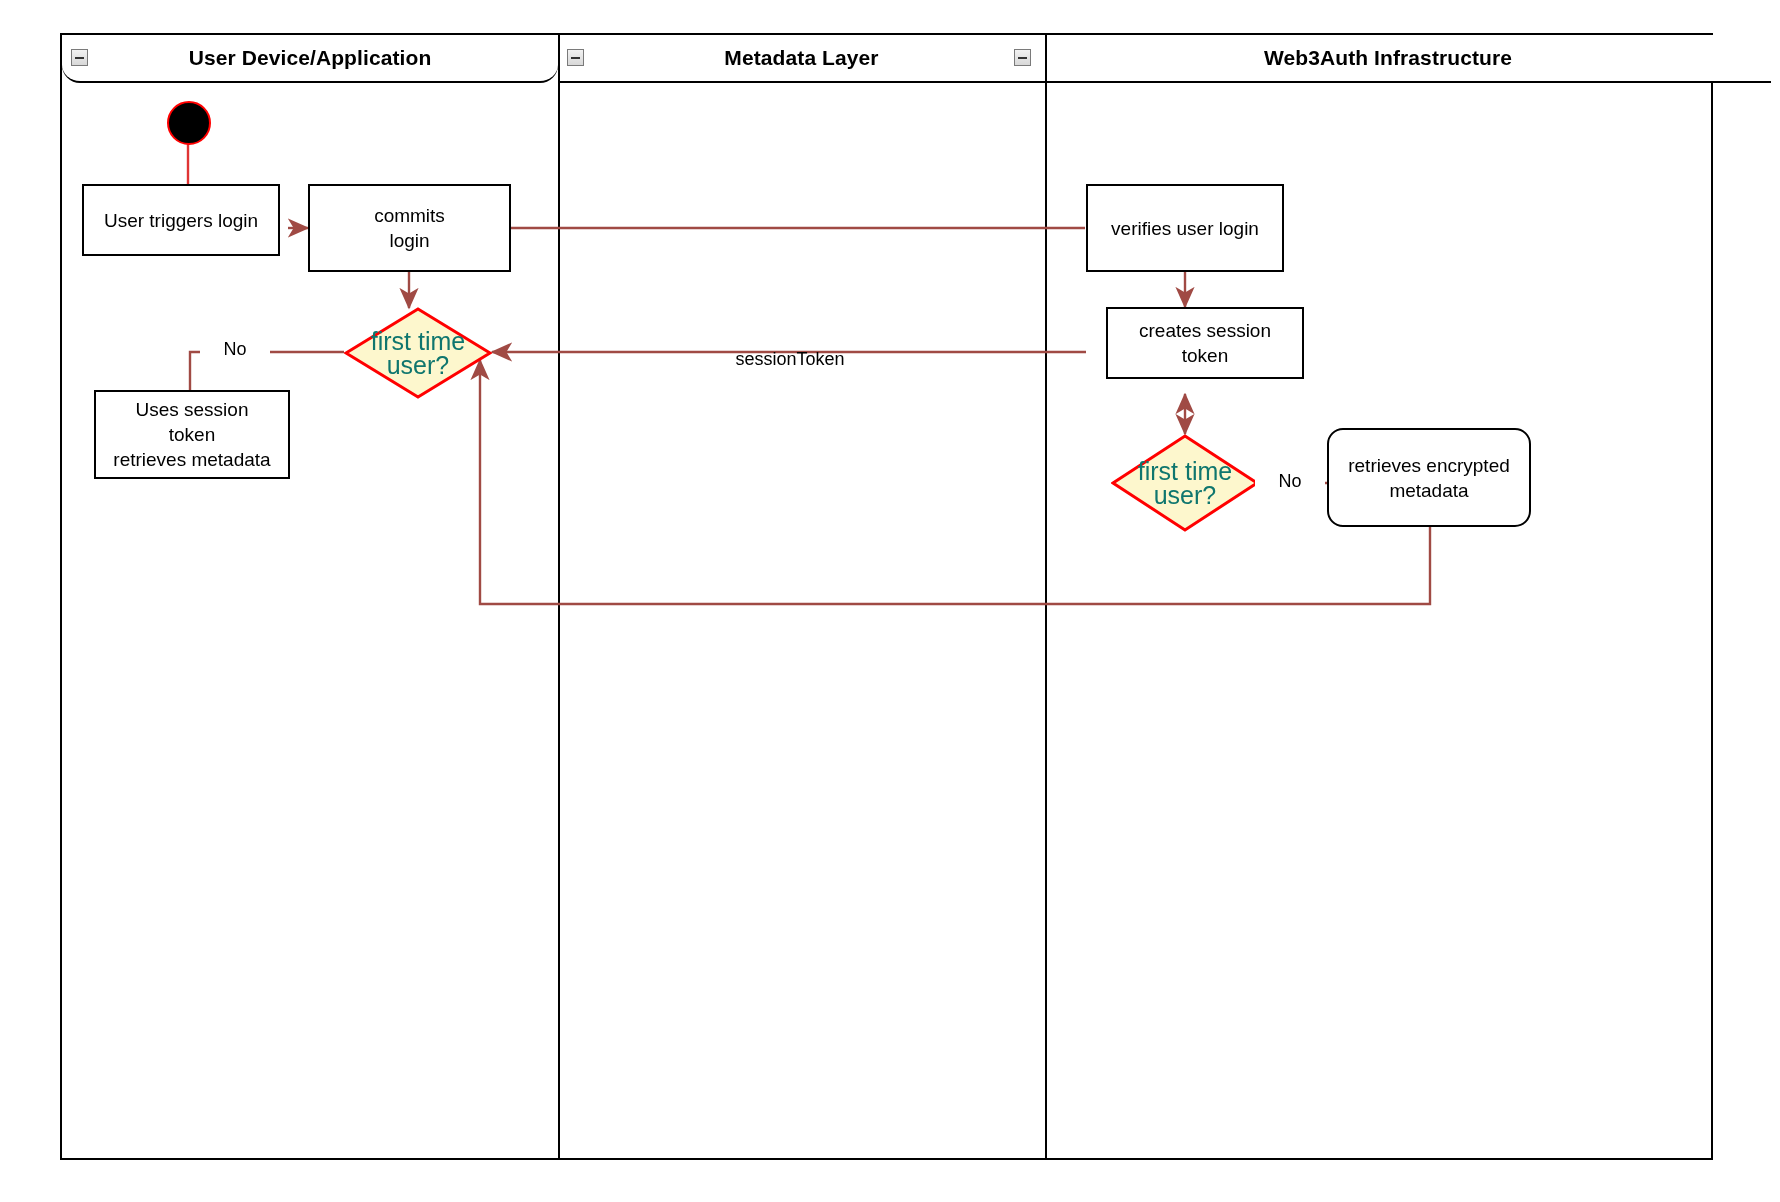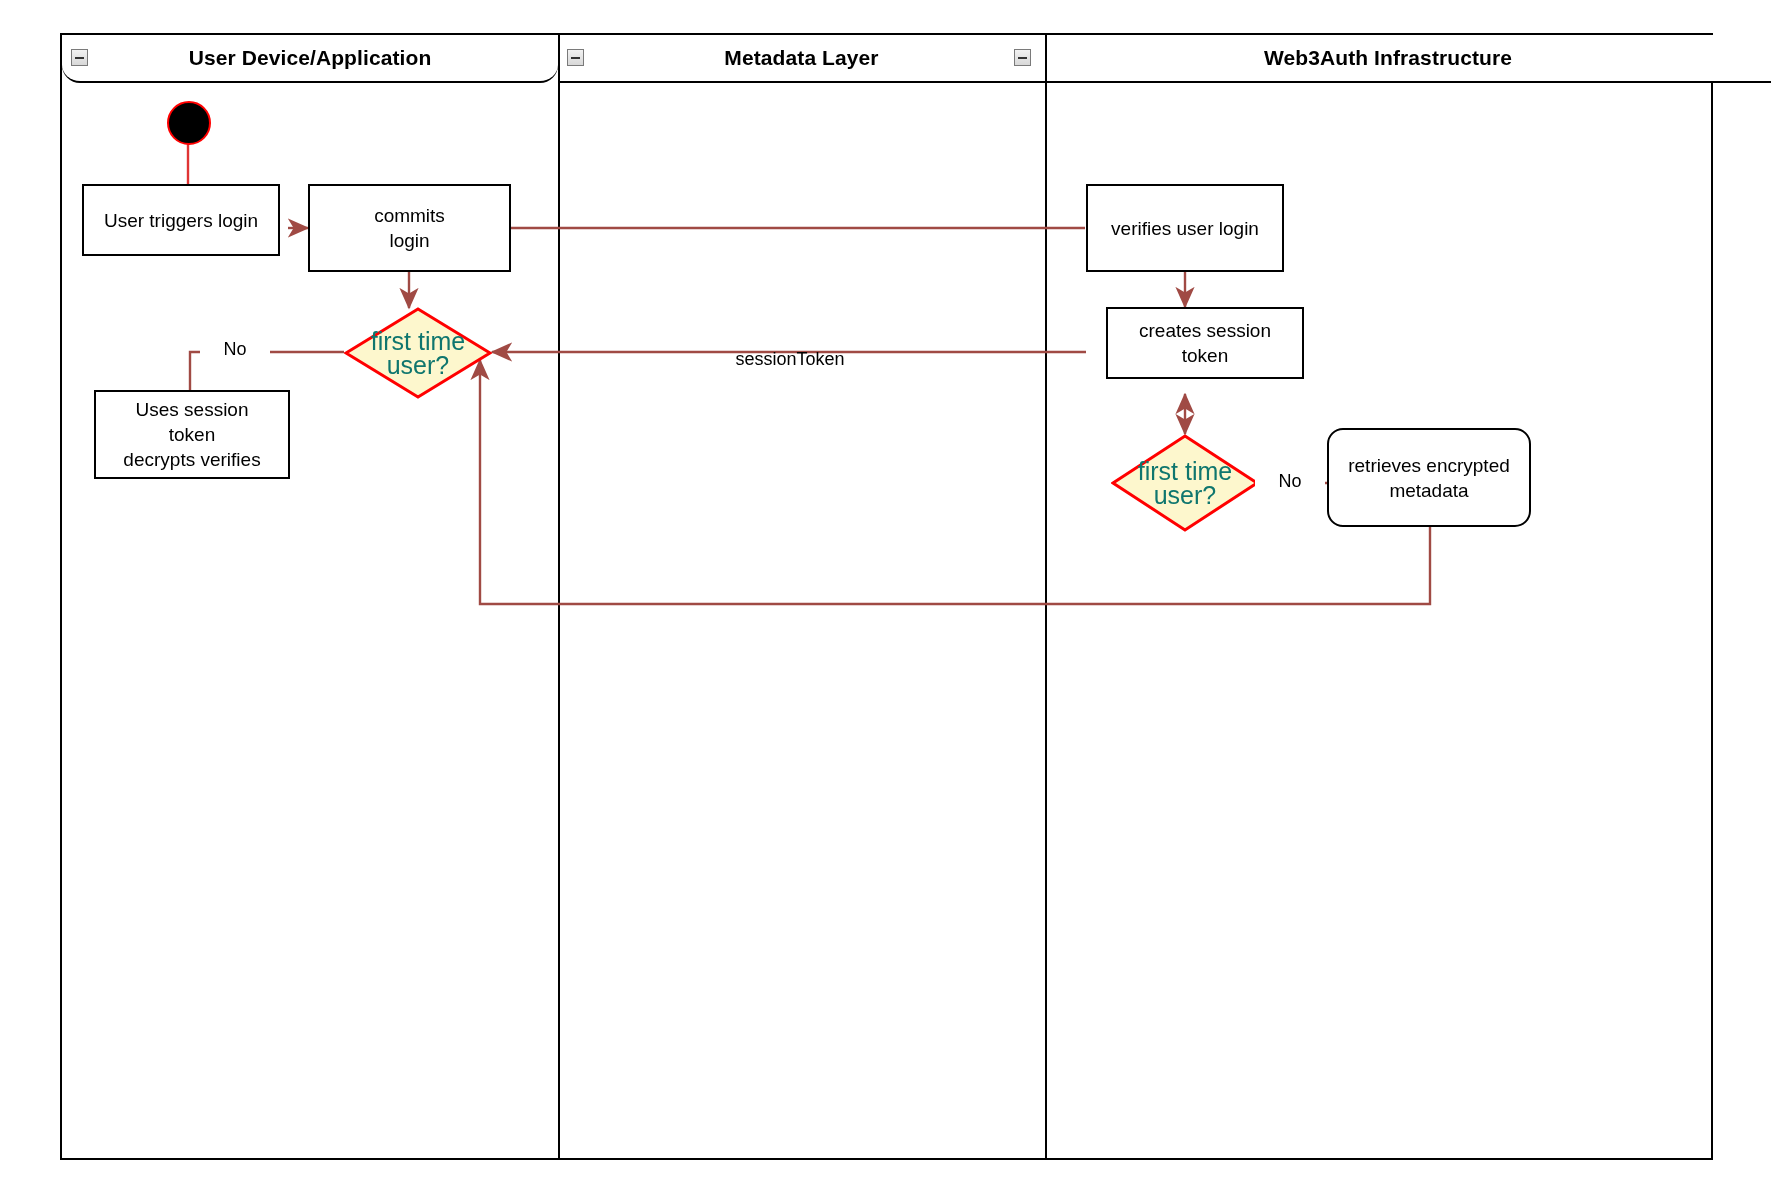--- a/index.html
+++ b/index.html
@@ -205,21 +205,21 @@
   <div class="diamond-wrap" style="left:344px; top:307px; width:148px; height:92px;">
     <svg class="diamond-shape" viewBox="0 0 148 92" preserveAspectRatio="none">
       <polygon points="74,2 146,46 74,90 2,46" fill="#fdf7cd" stroke="#ff0000" stroke-width="3"></polygon>
     </svg>
     <div class="diamond-label">first time
 user?</div>
   </div>
 
   <div class="node" style="left:94px; top:390px; width:196px; height:89px;">Uses session
 token
-decrypts verifies</div>
+retrieves metadata</div>
 
   <div class="node" style="left:1086px; top:184px; width:198px; height:88px;">verifies user login</div>
 
   <div class="node" style="left:1086px; top:307px; width:198px; height:72px;margin-left:20px;">creates session
 token</div>
 
   <div class="diamond-wrap" style="left:1111px; top:434px; width:148px; height:98px;">
     <svg class="diamond-shape" viewBox="0 0 148 98" preserveAspectRatio="none">
       <polygon points="74,2 146,49 74,96 2,49" fill="#fdf7cd" stroke="#ff0000" stroke-width="3"></polygon>
     </svg>

